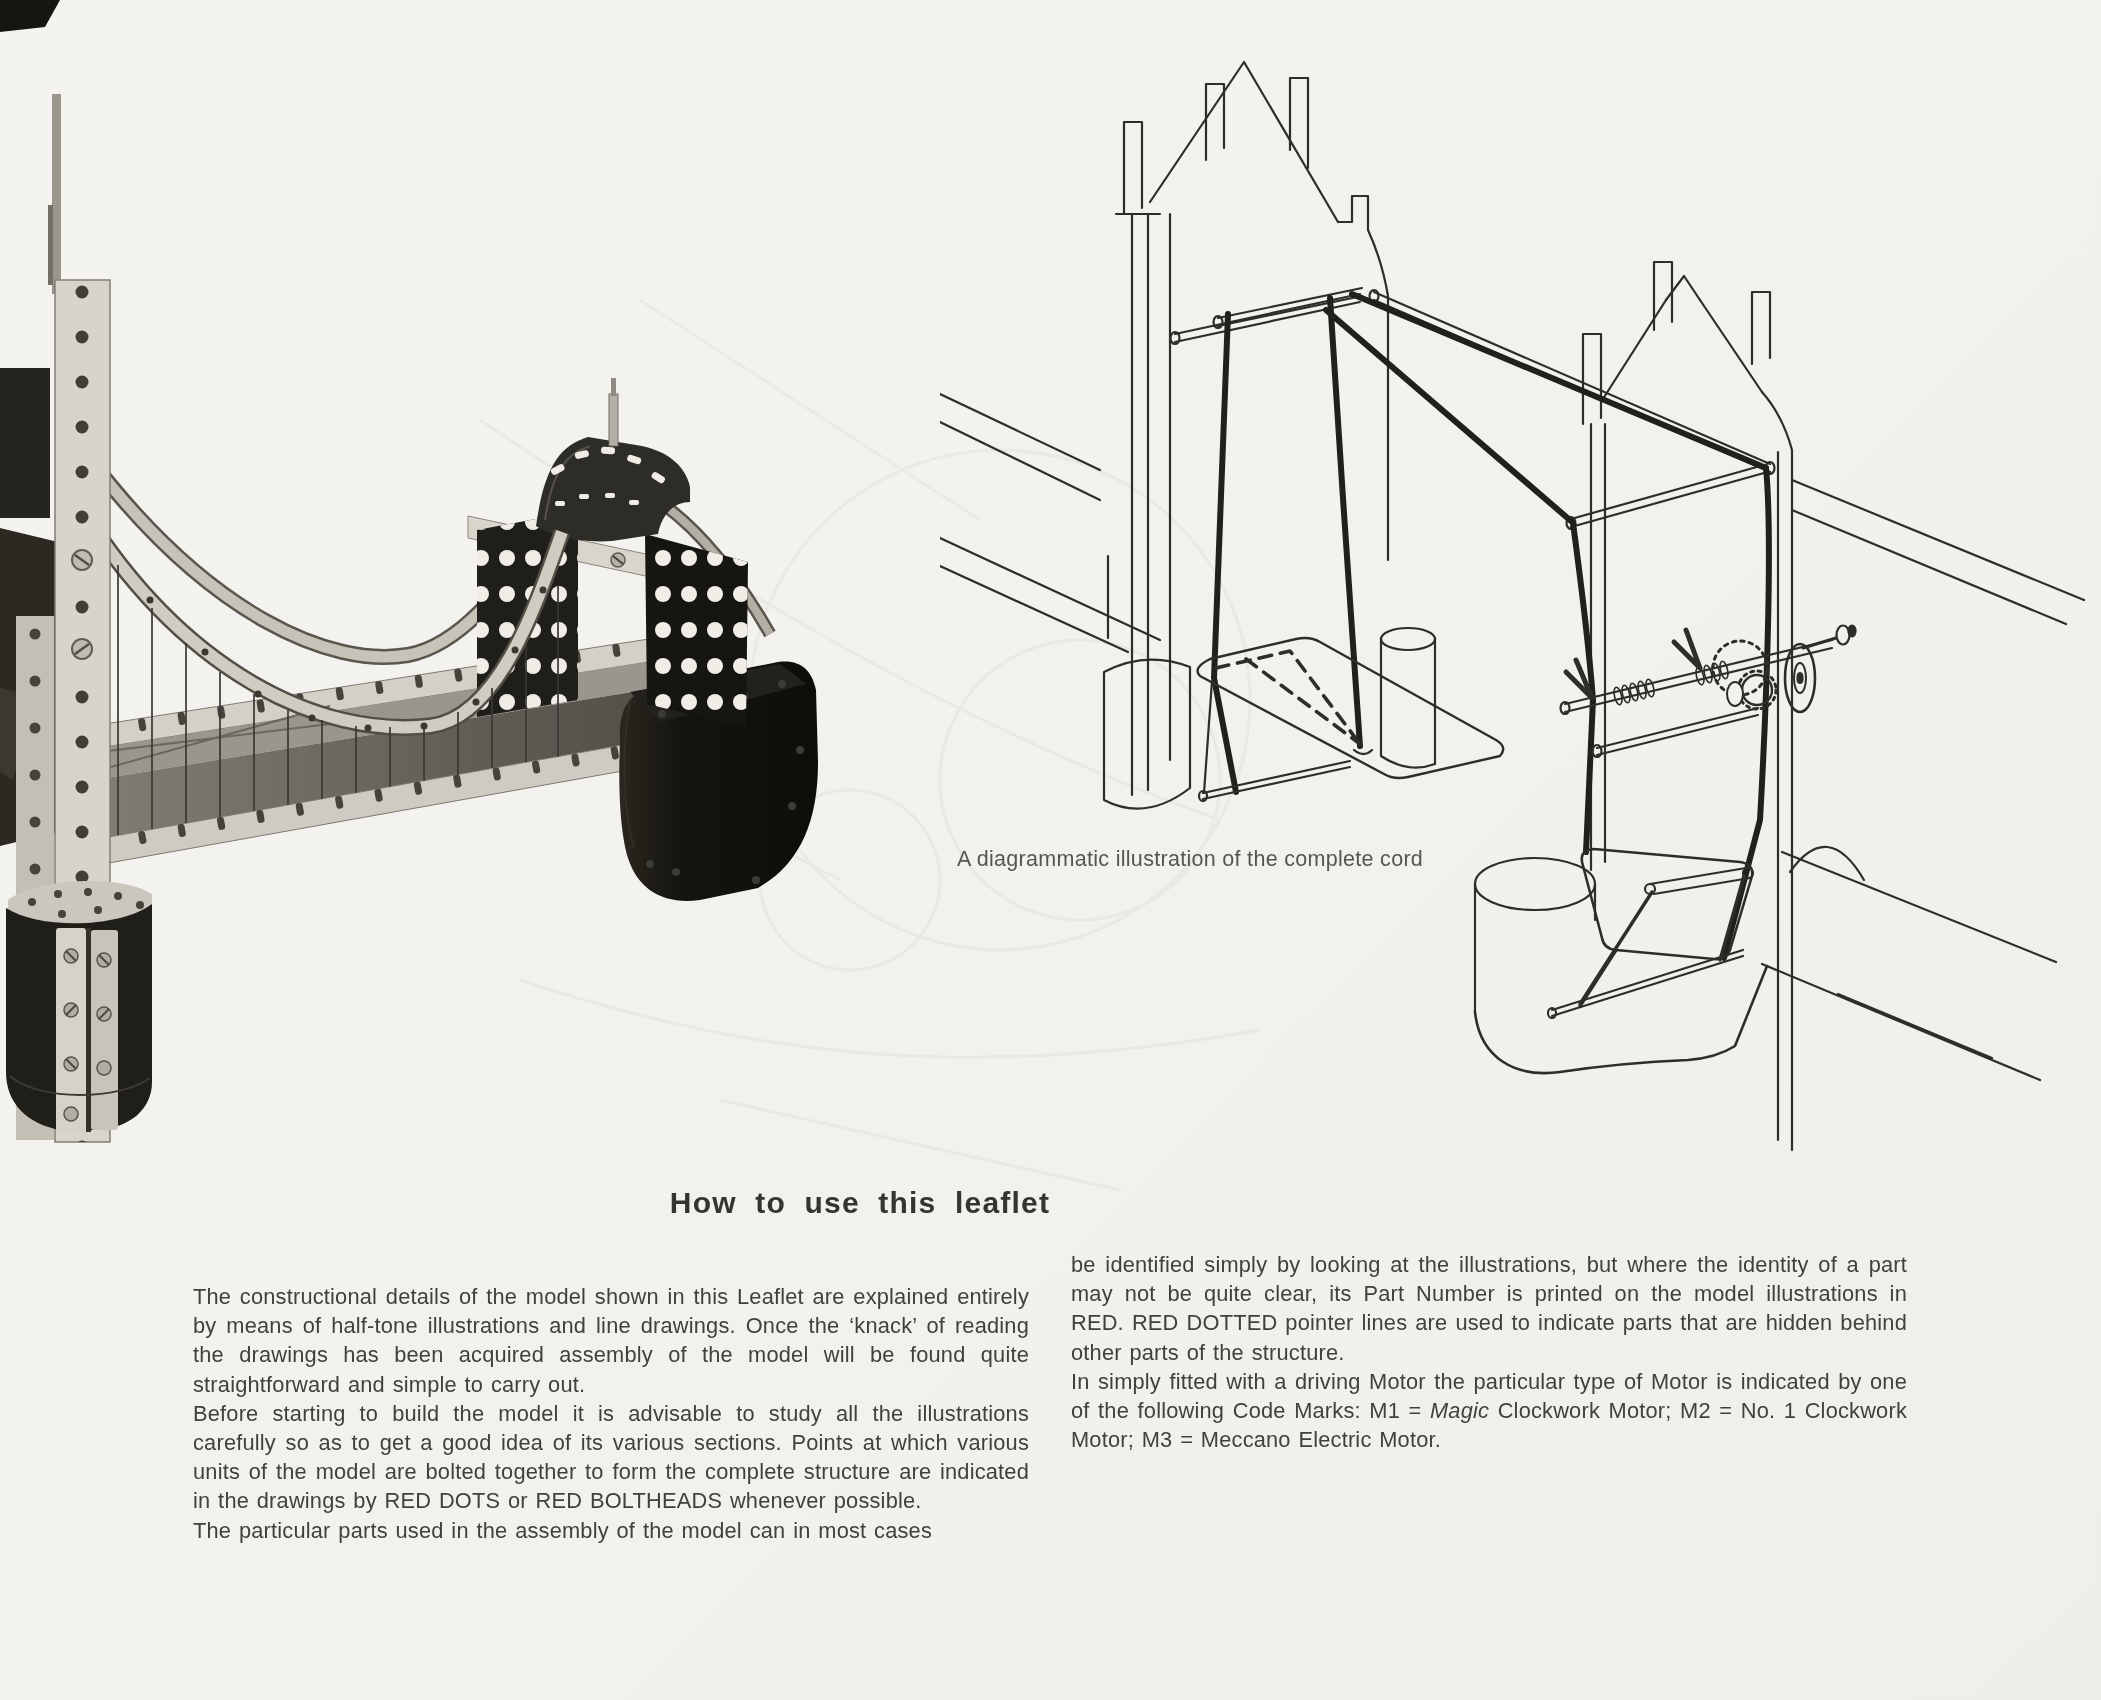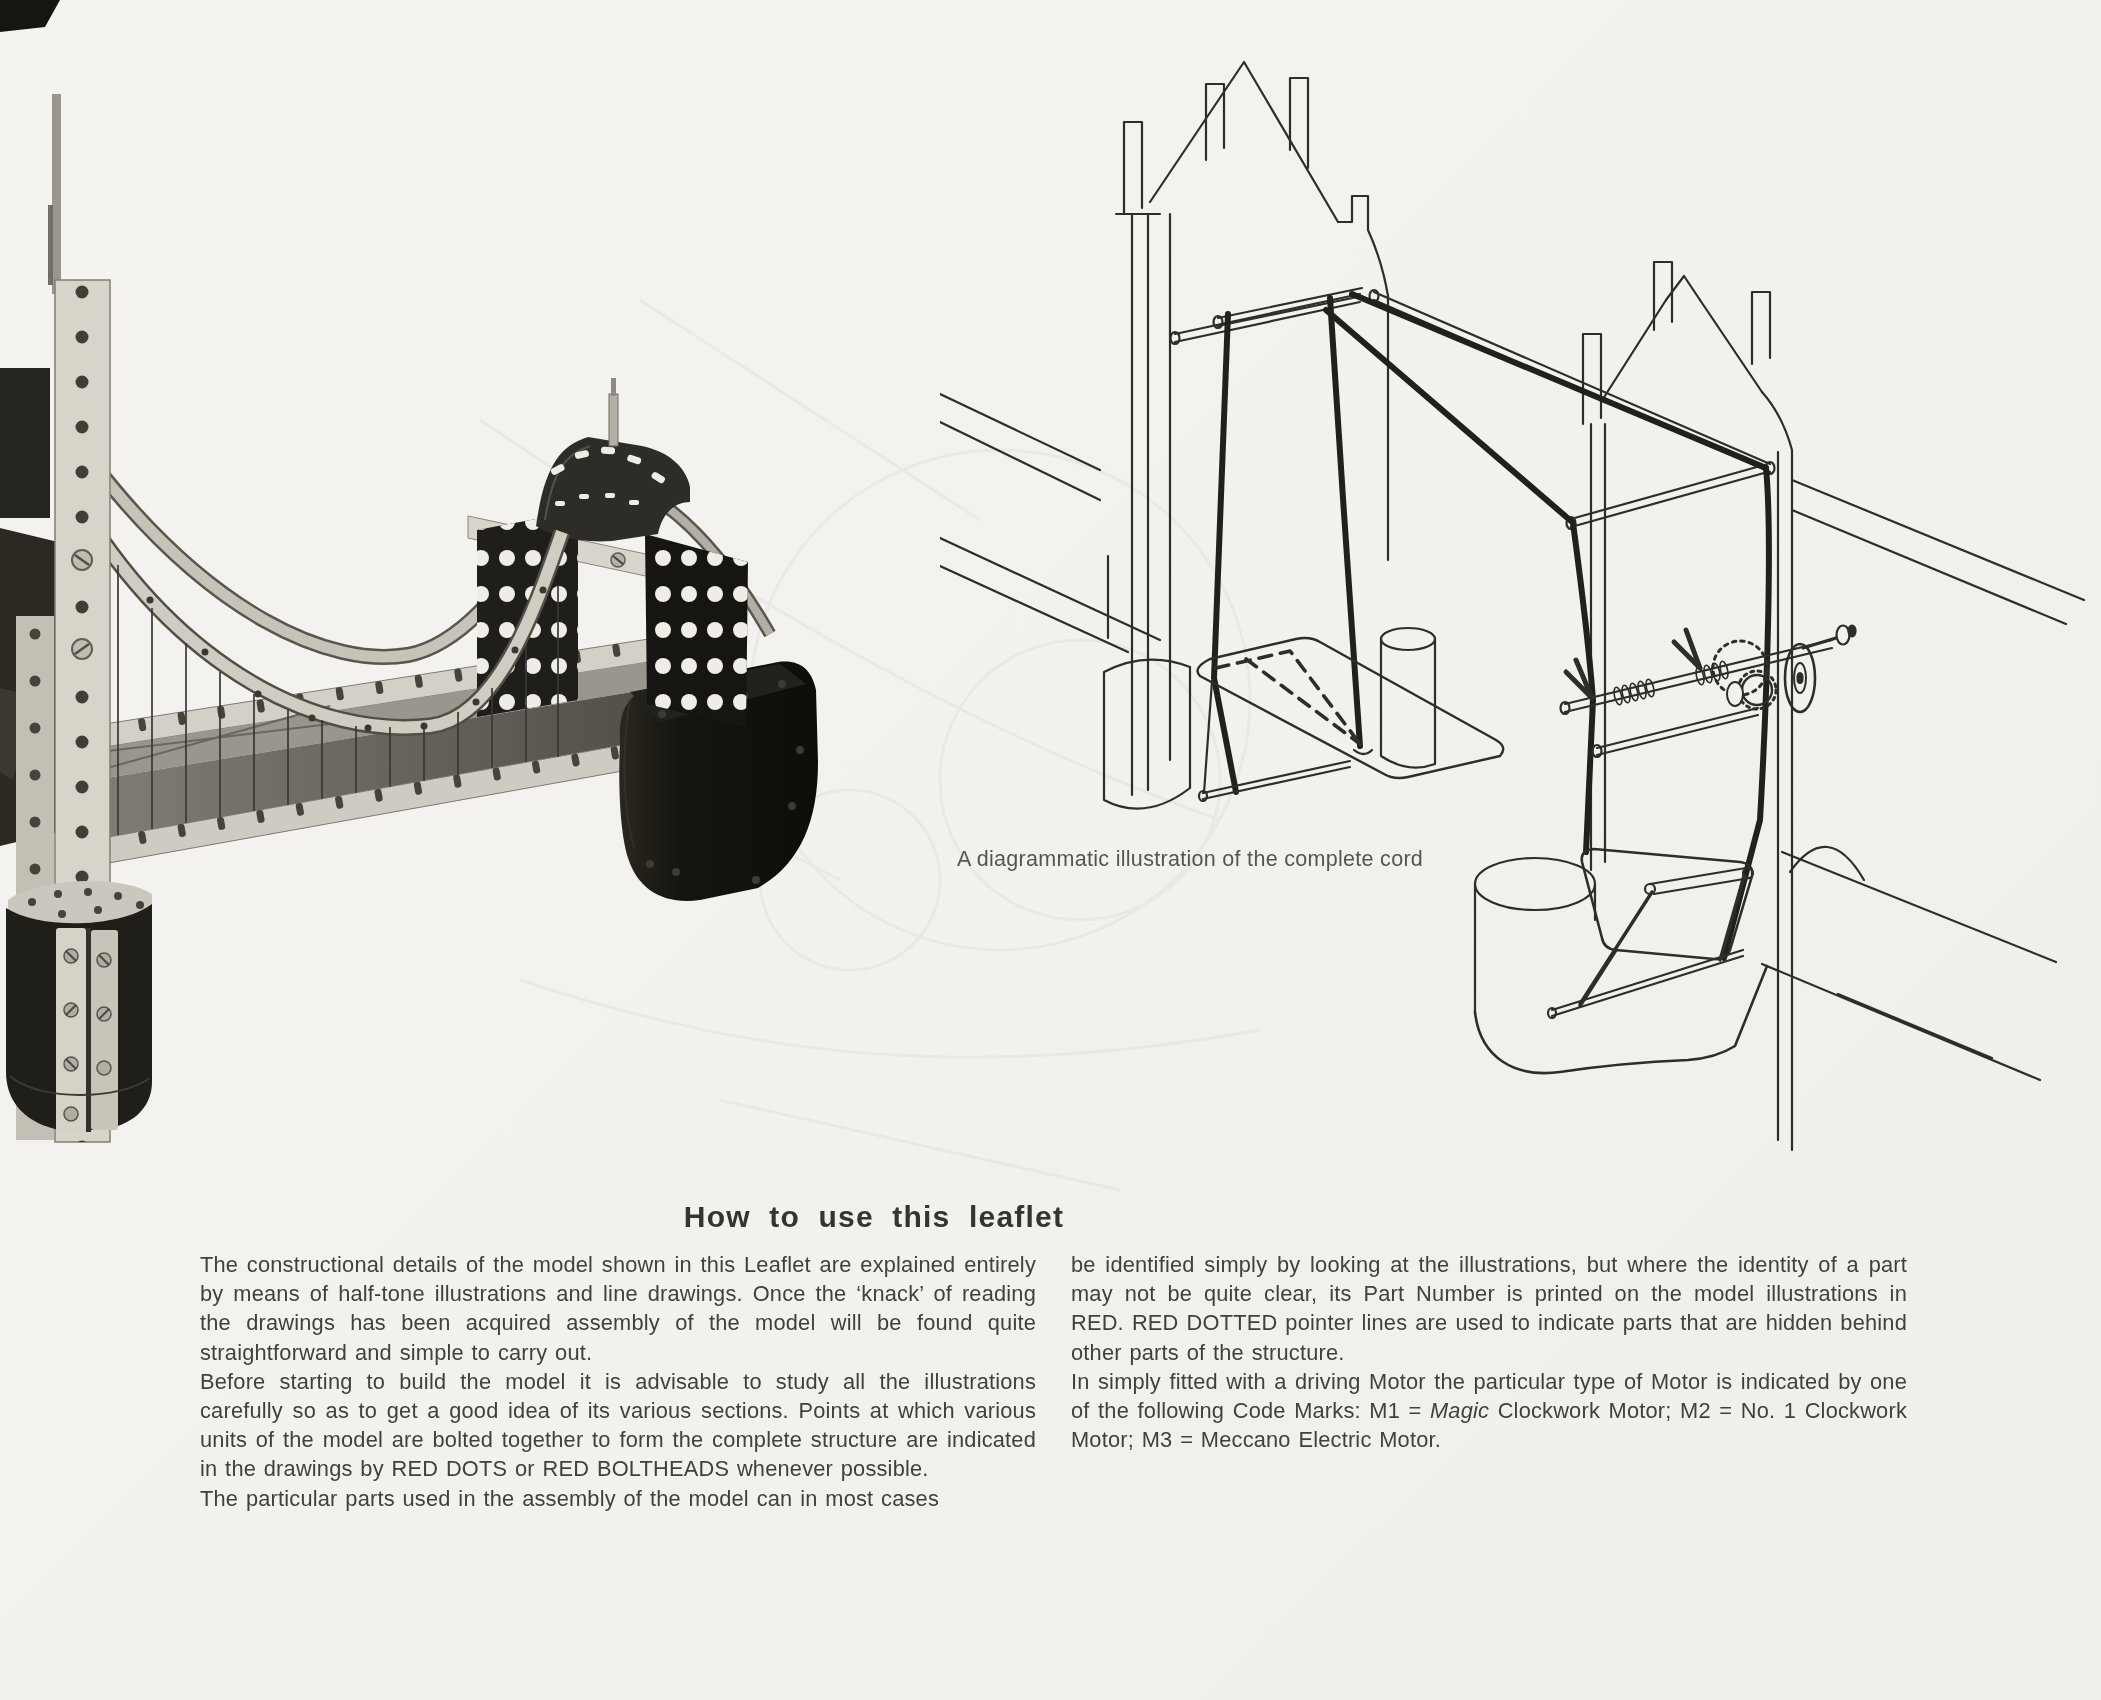--- a/index.html
+++ b/index.html
@@ -10,31 +10,31 @@
   }
   .page{position:absolute;inset:0;background:linear-gradient(135deg,#f4f3f0 0%,#f2f1ee 55%,#efeeea 100%);padding-left:24px;}
   .photo-wrap{position:absolute;left:0;top:0;width:820px;height:1145px;}
   .diagram-wrap{position:absolute;left:940px;top:60px;width:1150px;height:1280px;}
   .ghost-wrap{position:absolute;left:420px;top:180px;width:1250px;height:1050px;opacity:.05;}
   .caption{
     position:absolute;left:957px;top:845px;width:520px;
     font-size:21.5px;line-height:28px;color:#57554f;letter-spacing:.3px;
   }
   .heading{
-    position:absolute;left:0;top:1184px;width:1716px;margin:16px;
+    position:absolute;left:0;top:1184px;width:1716px;margin:2px;
     text-align:center;font-size:30px;font-weight:bold;color:#36342f;
     letter-spacing:1.2px;word-spacing:9px;
   }
   .col{
     position:absolute;top:1250px;width:836px;
     font-size:21.8px;line-height:29.2px;color:#42403c;
     text-align:justify;letter-spacing:.2px;word-spacing:1.5px;
   }
   .col p{margin:0;padding:0;}
-  .col-left{left:200px;}
+  .col-left{left:193px;margin-top:32px;}
   .col-right{left:1071px;}
   .col em{font-style:italic;}
   svg{display:block;}
 </style>
 </head>
 <body>
 
 <div class="page">
 
   <div class="ghost-wrap">

